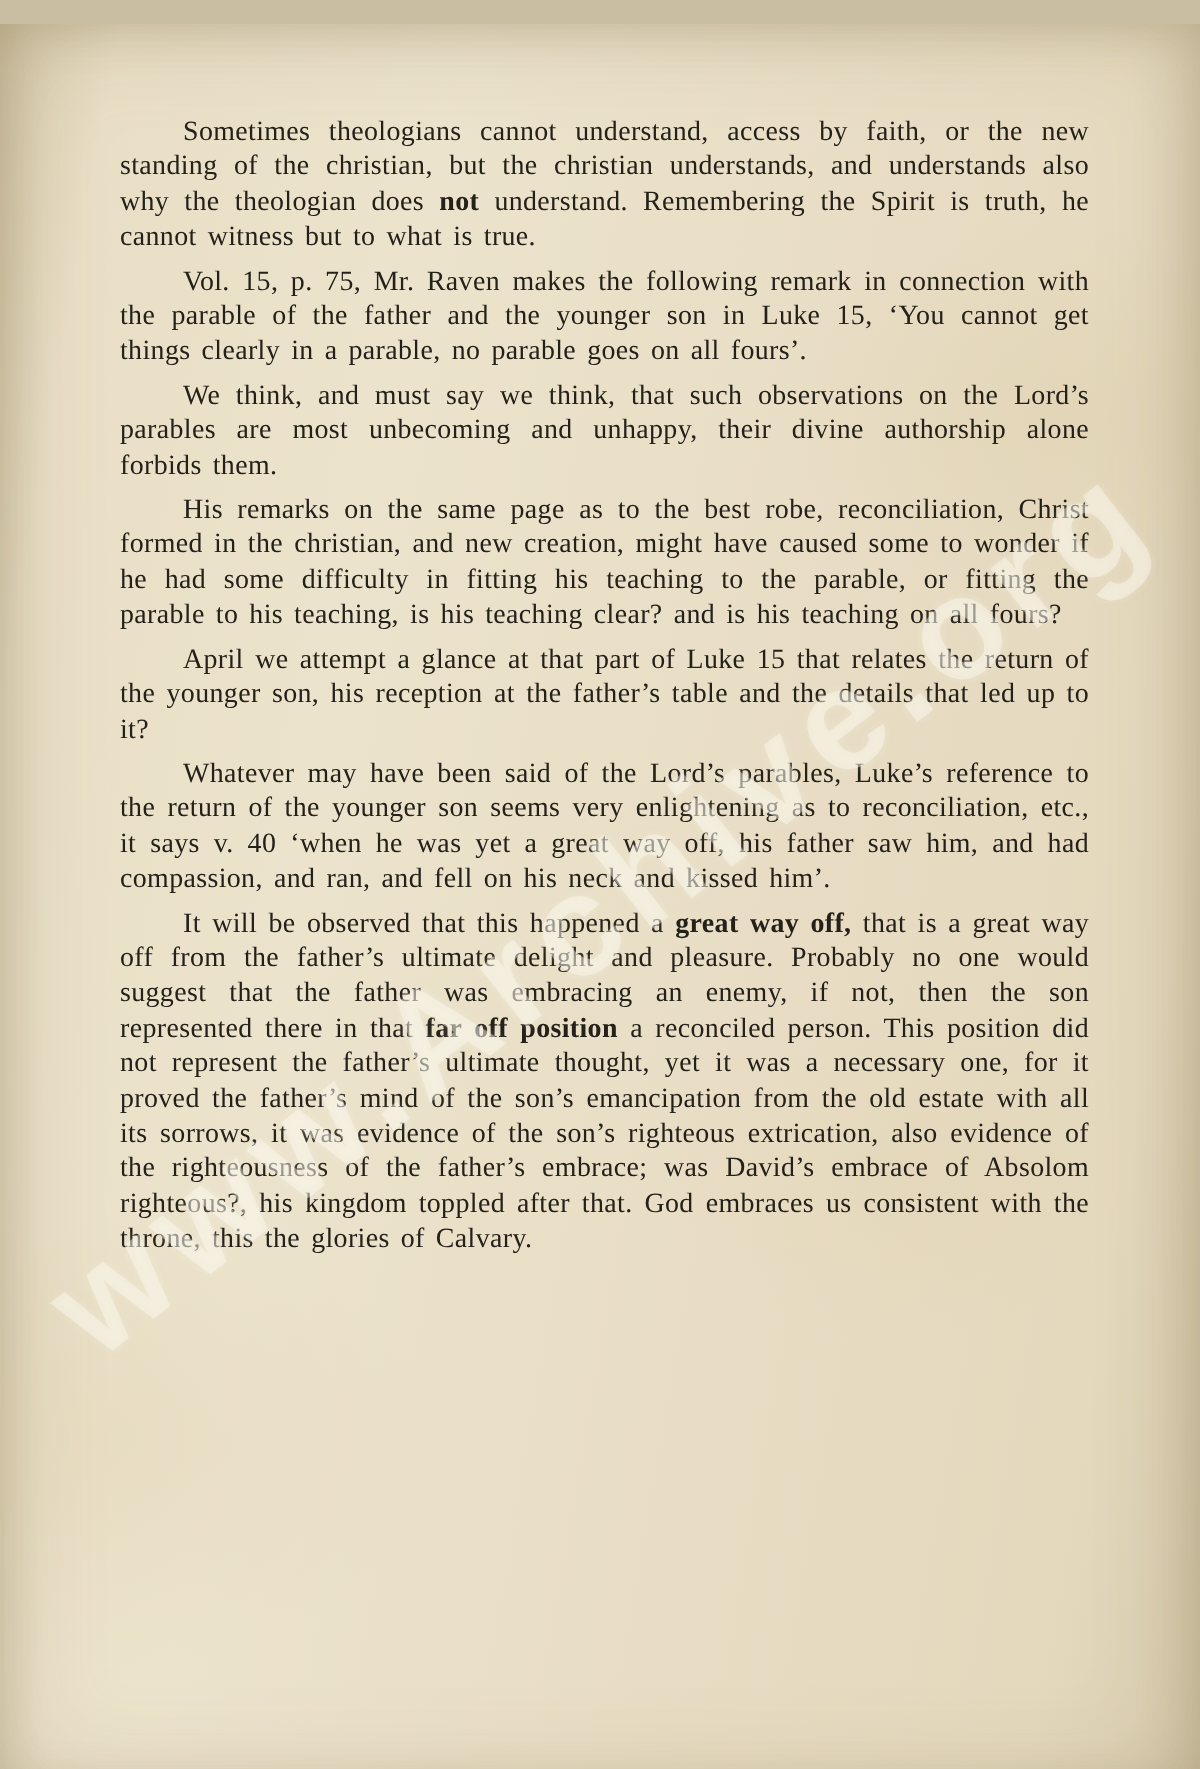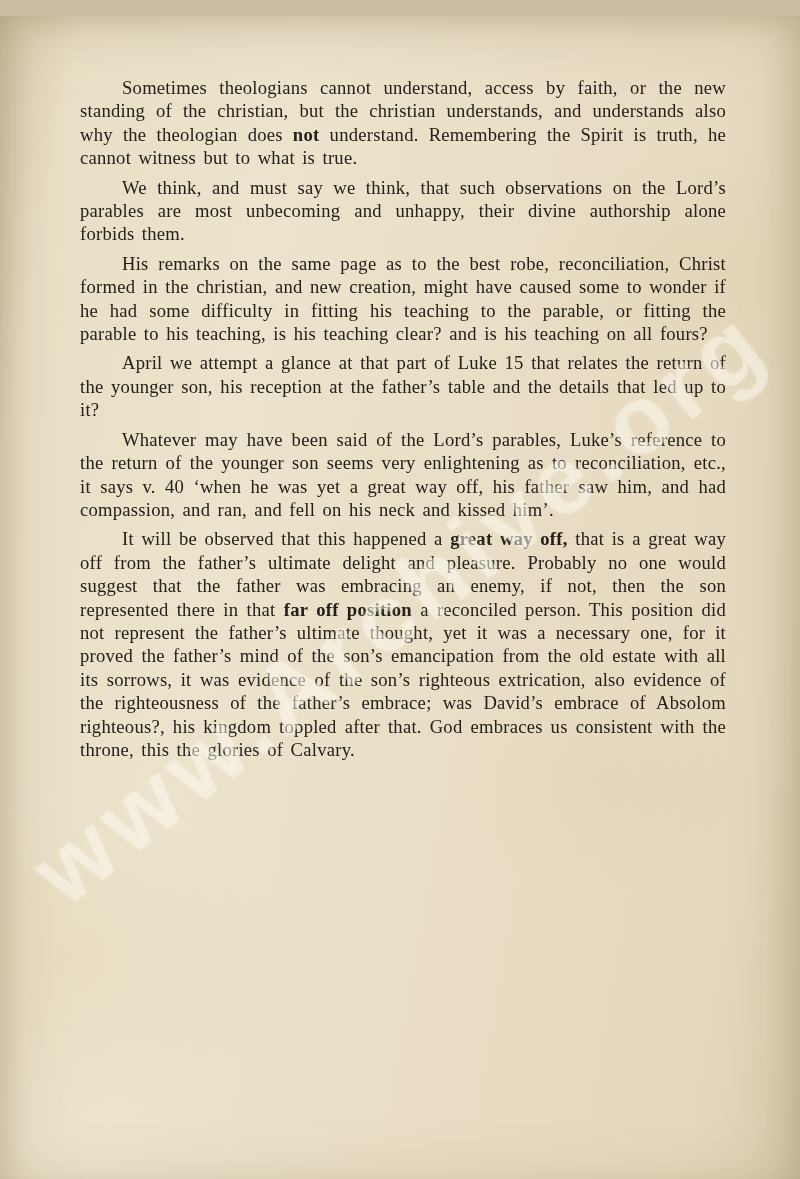--- a/index.html
+++ b/index.html
@@ -75,20 +75,21 @@
   .text-layer { position: relative; z-index: 2; }
 </style>
 </head>
 <body>
 
 <div class="page">
   <div class="mottle"></div>
   <div class="text-layer">
     <div class="text-block" id="text-block">
         <p><span>Sometimes theologians cannot understand, access by faith, or the new standing of the christian, but the christian understands, and understands also why the theologian does </span><span class="b">not</span><span> understand.  Remembering the Spirit is truth, he cannot witness but to what is true.</span></p>
+        <p><span>Vol. 15, p. 75, Mr. Raven makes the following remark in connection with the parable of the father and the younger son in Luke 15, ‘You cannot get things clearly in a parable, no parable goes on all fours’.</span></p>
         <p><span>We think, and must say we think, that such observations on the Lord’s parables are most unbecoming and unhappy, their divine authorship alone forbids them.</span></p>
         <p><span>His remarks on the same page as to the best robe, reconciliation, Christ formed in the christian, and new creation, might have caused some to wonder if he had some difficulty in fitting his teaching to the parable, or fitting the parable to his teaching, is his teaching clear? and is his teaching on all fours?</span></p>
         <p><span>April we attempt a glance at that part of Luke 15 that relates the return of the younger son, his reception at the father’s table and the details that led up to it?</span></p>
         <p><span>Whatever may have been said of the Lord’s parables, Luke’s reference to the return of the younger son seems very enlightening as to reconciliation, etc., it says v. 40 ‘when he was yet a great way off, his father saw him, and had compassion, and ran, and fell on his neck and kissed him’.</span></p>
         <p><span>It will be observed that this happened a </span><span class="b">great way off,</span><span> that is a great way off from the father’s ultimate delight and pleasure.  Probably no one would suggest that the father was embracing an enemy, if not, then the son represented there in that </span><span class="b">far off position</span><span> a reconciled person.  This position did not represent the father’s ultimate thought, yet it was a necessary one, for it proved the father’s mind of the son’s emancipation from the old estate with all its sorrows, it was evidence of the son’s righteous extrication, also evidence of the righteousness of the father’s embrace; was David’s embrace of Absolom righteous?, his kingdom toppled after that.  God embraces us consistent with the throne, this the glories of Calvary.</span></p>
       </div>
 
   </div>
   <div class="watermark">www.Archive.org</div>
 </div>

